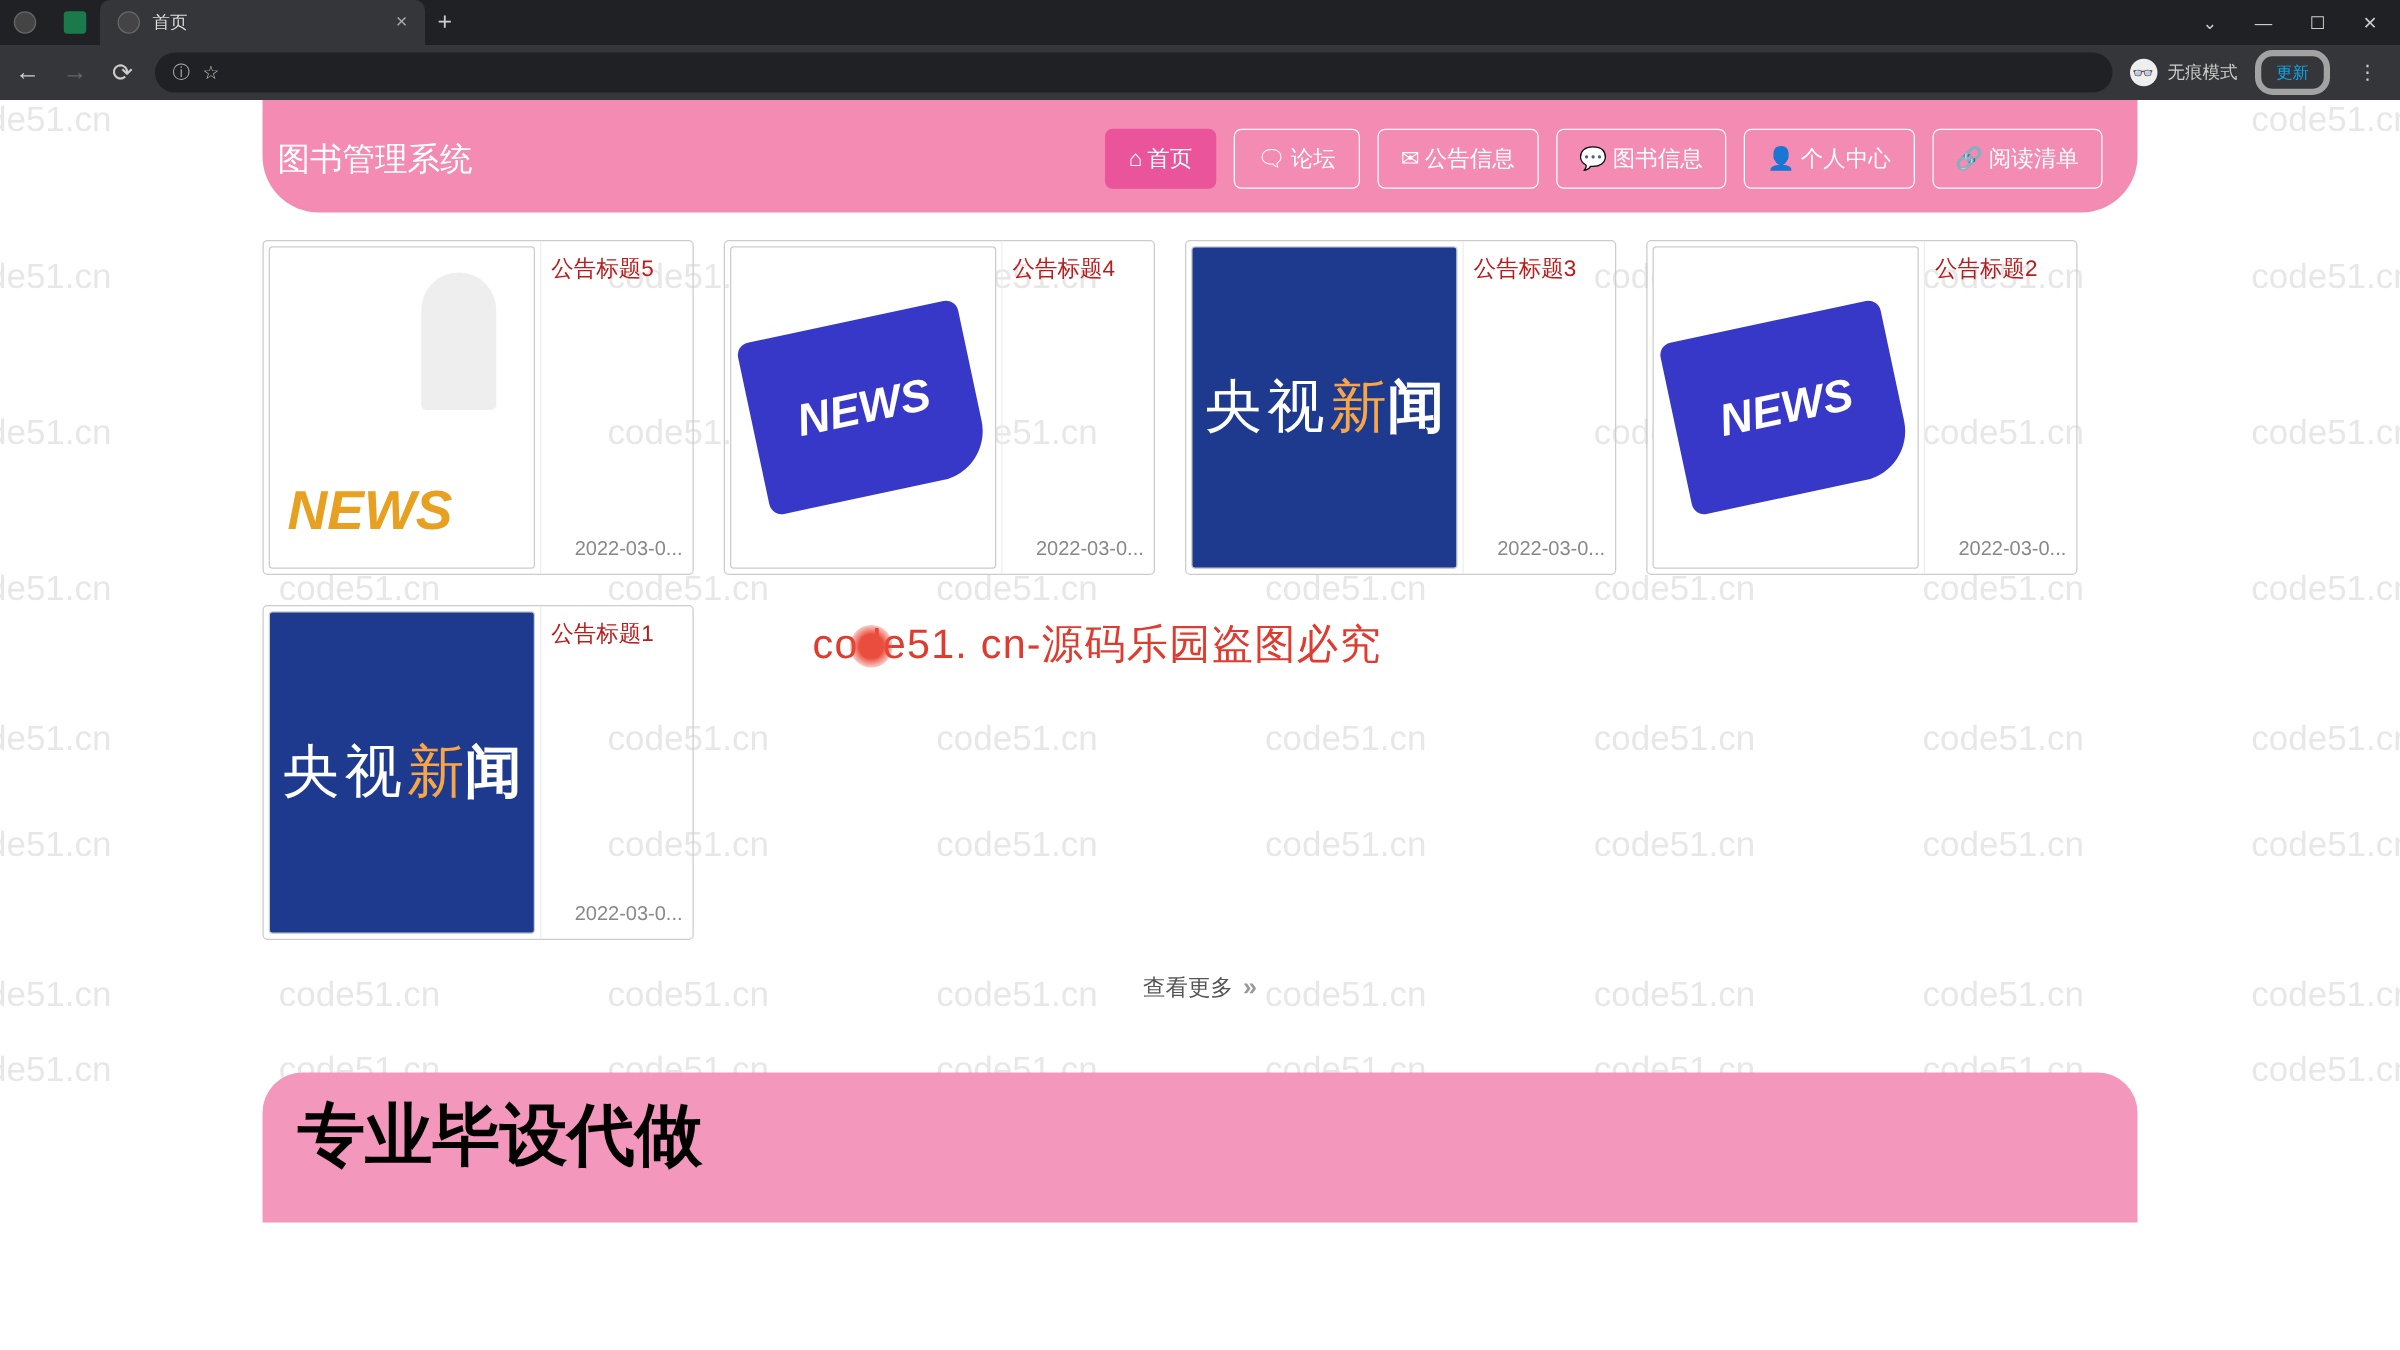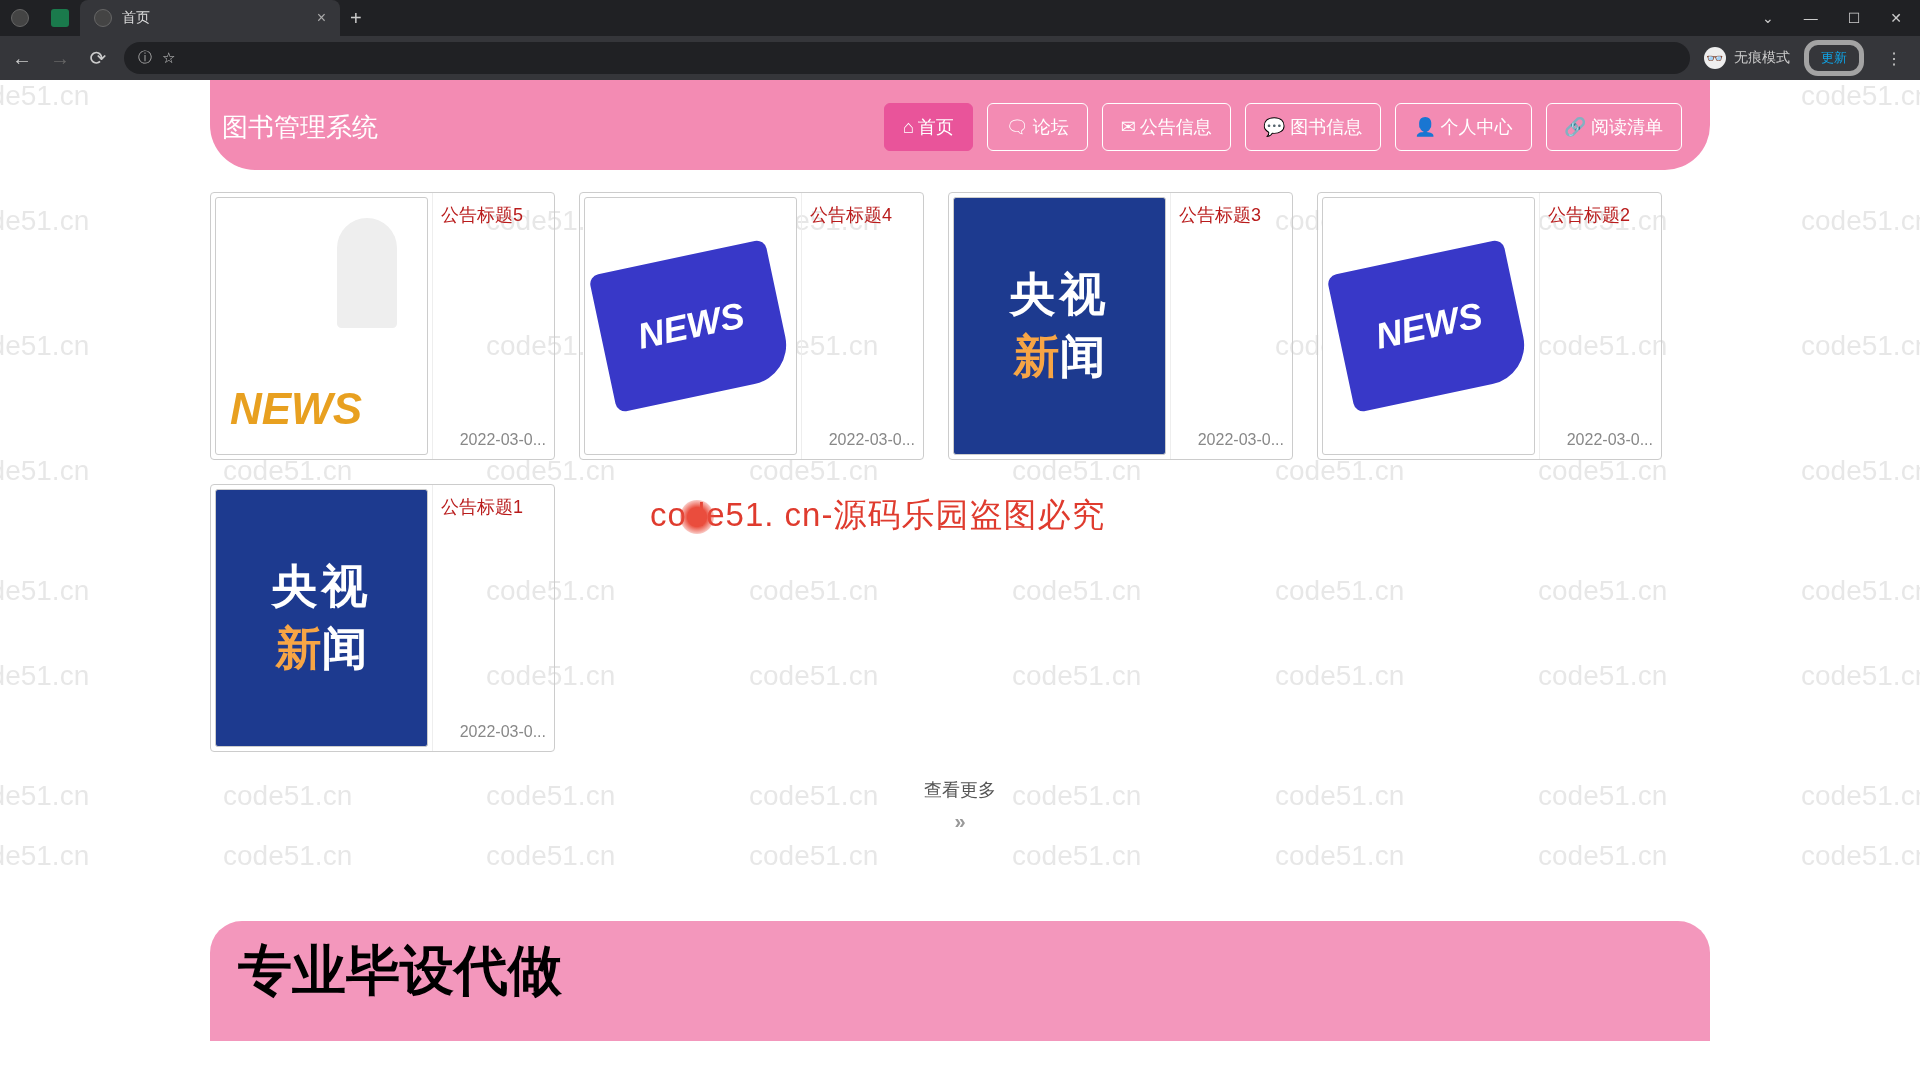--- a/index.html
+++ b/index.html
@@ -49,38 +49,38 @@
 .nav-item { border: 1px solid #fff; color: #fff; border-radius: 6px; padding: 11px 18px; font-size: 18px; background: transparent; cursor: pointer; display: flex; align-items: center; gap: 4px; }
 .nav-item.active { background: #e9549a; border-color: #e9549a; }
 
 .content { position: relative; z-index: 2; width: 1500px; margin: 22px auto 0; }
 .card-grid { display: flex; flex-wrap: wrap; gap: 24px; }
 .card { width: 345px; height: 268px; border: 1px solid #ccc; border-radius: 4px; display: flex; cursor: pointer; }
 .card-left { width: 222px; padding: 4px; border-right: 1px solid #eee; display: flex; }
 .thumb { flex: 1; border: 1px solid #ccc; border-radius: 3px; display: flex; align-items: center; justify-content: center; overflow: hidden; }
 .thumb-news { background: #fff; position: relative; }
 .thumb-news .news-box { width: 180px; height: 140px; background: #3838c8; border-radius: 10px 10px 40px 10px; transform: rotate(-12deg); display: flex; align-items: center; justify-content: center; color: #fff; font-size: 36px; font-style: italic; font-weight: 800; }
-.thumb-cctv { background: #1d3a8f; display: flex; flex-direction: column; align-items: center; justify-content: center; color: #fff; font-size: 46px; font-weight: 700; }
+.thumb-cctv { background: #1d3a8f; display: flex; flex-direction: row; align-items: center; justify-content: center; color: #fff; font-size: 46px; font-weight: 400; }
 .thumb-cctv .r1 { letter-spacing: 4px; }
 .thumb-cctv .r2 { color: #f7a545; }
 .thumb-cctv .r2 b { color: #fff; }
 .thumb-3d { background: #fff; }
 .thumb-3d .ntxt { color: #e8a020; font-size: 44px; font-weight: 900; font-style: italic; position: absolute; bottom: 20px; left: 14px; }
 .thumb-3d .fig { width: 60px; height: 110px; background: #eee; border-radius: 40px 40px 6px 6px; position: absolute; right: 30px; top: 20px; }
 
 .card-right { flex: 1; display: flex; flex-direction: column; padding: 10px 8px; }
 .card-title { color: #b91c1c; font-size: 18px; }
 .card-date { color: #888; font-size: 16px; margin-top: auto; text-align: right; overflow: hidden; white-space: nowrap; text-overflow: ellipsis; }
 
 .small-card { width: 345px; height: 268px; }
 
-.see-more { text-align: center; margin-top: 26px; color: #555; font-size: 18px; display: flex; justify-content: center; align-items: center; gap: 8px; cursor: pointer; flex-direction: column; }
+.see-more { text-align: center; margin-top: 26px; color: #555; font-size: 18px; display: flex; justify-content: center; align-items: center; gap: 8px; cursor: pointer; }
 .see-more .chev { color: #999; font-size: 20px; font-weight: bold; }
 
-.bottom-banner { width: 1500px; margin: 88px auto 0; background: #f397bc; border-top-left-radius: 32px; border-top-right-radius: 32px; height: 120px; display: flex; align-items: flex-start; padding: 14px 28px; gap: 60px; position: relative; z-index: 2; }
+.bottom-banner { width: 1500px; margin: 56px auto 0; background: #f397bc; border-top-left-radius: 32px; border-top-right-radius: 32px; height: 120px; display: flex; align-items: flex-start; padding: 14px 28px; gap: 60px; position: relative; z-index: 2; }
 .bb-left { color: #000; font-size: 54px; font-weight: 800; }
 .bb-right { color: #333; text-align: center; }
 .bb-en { font-size: 38px; letter-spacing: 4px; }
 .bb-zh { font-size: 40px; }
 
 .overlay-text { position: absolute; top: 413px; left: 650px; color: #df3b2e; font-size: 33px; font-weight: 500; z-index: 5; letter-spacing: 1px; font-family: "SimHei", sans-serif; }
 .overlay-dot { position: absolute; top: 420px; left: 680px; width: 34px; height: 34px; border-radius: 50%; background: radial-gradient(circle, #ea4d3d 40%, rgba(234,77,61,0.3) 70%, transparent 100%); z-index: 6; }
 </style>
 </head>
 <body>

